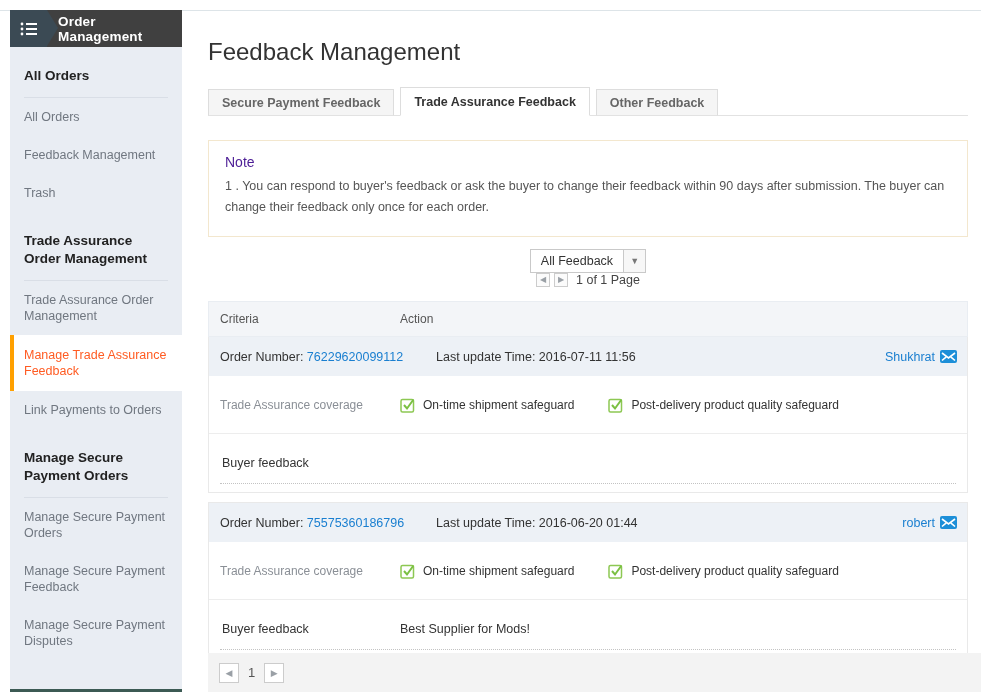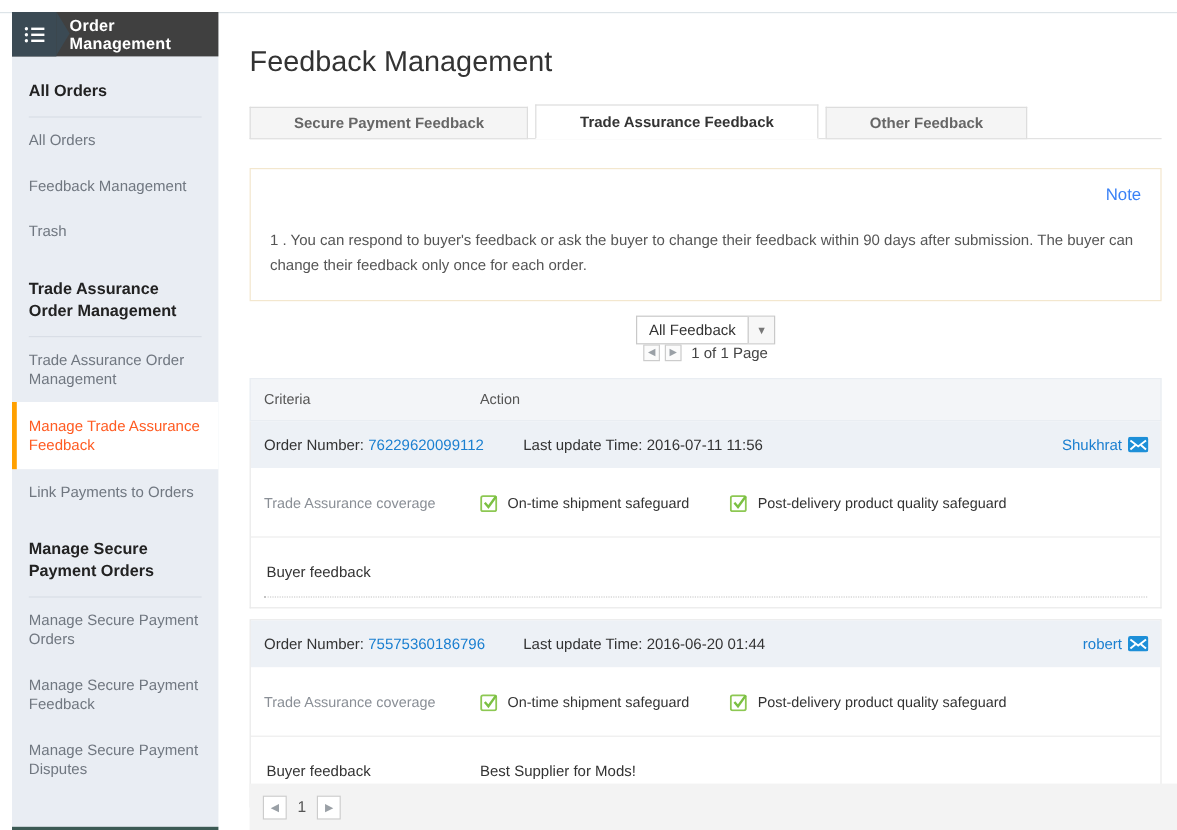--- a/index.html
+++ b/index.html
@@ -17,25 +17,25 @@
   .sb-section { padding-top:4px; }
   .sb-head { font-size:13.5px; font-weight:bold; color:#222; padding:16px 14px 12px 14px; line-height:18px; }
   .sb-divider { height:1px; background:#d9dee6; margin:0 14px; }
   .sb-item { font-size:12.5px; color:#707780; padding:11px 14px; line-height:16px; cursor:pointer; }
   .sb-item.active { background:#fff; color:#ff5b22; border-left:4px solid #ffa000; padding-left:10px; padding-top:12px; padding-bottom:12px; }
 
   
   .main { position:absolute; left:208px; top:11px; width:760px; }
   .page-title { font-size:24px; color:#333; margin-top:27px; font-weight:normal; }
   .tabs { display:flex; gap:6px; margin-top:21px; border-bottom:1px solid #e2e2e2; align-items:flex-end; }
-  .tab { background:#f5f5f5; border:1px solid #ddd; border-bottom:none; height:27px; line-height:26px; padding:0 36px; font-size:12.5px; font-weight:bold; color:#666; cursor:pointer; margin-bottom:-1px; border-bottom:1px solid #e2e2e2; }
+  .tab { background:#f5f5f5; border:1px solid #ddd; border-bottom:none; height:27px; line-height:26px; padding:0 13px; font-size:12.5px; font-weight:bold; color:#666; cursor:pointer; margin-bottom:-1px; border-bottom:1px solid #e2e2e2; }
   .tab.active { background:#fff; color:#333; border-bottom:1px solid #fff; height:29px; line-height:28px; }
 
   .note-box { margin-top:24px; border:1px solid #f3e7ce; background:#fff; padding:13px 16px 18px 16px; }
-  .note-title { font-size:14px; color:#3b82f6; margin-bottom:20px;text-align:right; }
+  .note-title { font-size:14px; color:#4c1d95; margin-bottom:6px; }
   .note-body { font-size:12.5px; color:#555; line-height:21px; max-width:730px; }
 
   .filter-row { margin-top:12px; display:flex; align-items:center; justify-content:space-between;flex-direction:column; }
   .dropdown { display:flex; align-items:stretch; height:24px; border:1px solid #c9c9c9; background:#fff; cursor:pointer; }
   .dropdown .dd-value { padding:0 10px; font-size:12.5px; color:#333; line-height:22px; }
   .dropdown .dd-caret { width:22px; border-left:1px solid #c9c9c9; background:#f7f7f7; display:flex; align-items:center; justify-content:center; color:#777; font-size:9px; }
   .pager-top { display:flex; align-items:center; gap:4px; font-size:12.5px; color:#444; }
   .pg-btn-sm { width:14px; height:14px; border:1px solid #ccc; background:#fbfbfb; color:#9aa0a6; font-size:8px; line-height:12px; text-align:center; cursor:pointer; }
   .pager-top .pg-label { margin-left:4px; }
 

